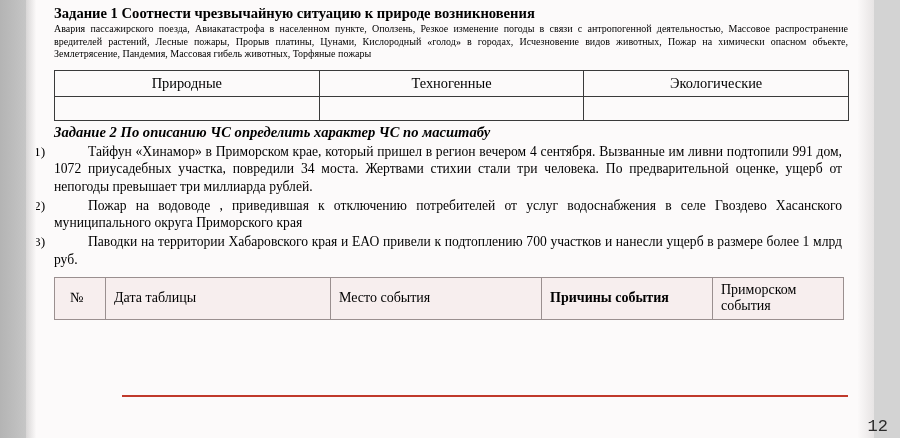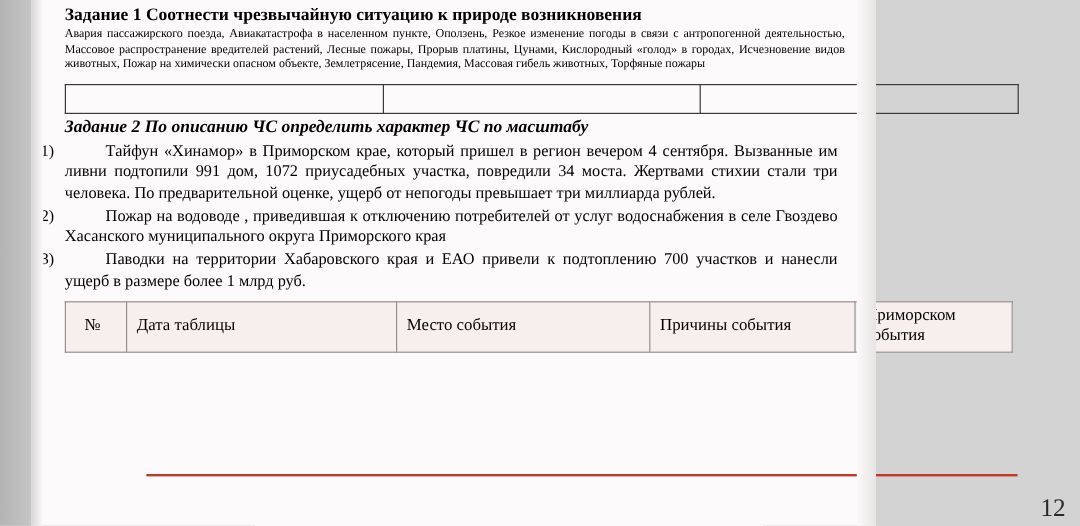--- a/index.html
+++ b/index.html
@@ -18,21 +18,21 @@
     position: relative;
     width: 900px;
     height: 438px;
     background: linear-gradient(90deg, #b4b4b4 0px, #bdbdbd 14px, #c6c6c6 26px, #d3d3d3 40px);
     box-sizing: border-box;
   }
   .sheet {
     position: absolute;
     left: 26px;
     top: 0px;
-    width: 704px;
+    width: 848px;
     height: 438px;
     background: #fcfafa;
     box-sizing: border-box;
     padding: 4px 12px 0 6px;
   }
   .sheet::before {
     content: "";
     position: absolute;
     left: 0; top: 0; bottom: 0;
     width: 10px;
@@ -126,50 +126,55 @@
     font-weight: normal;
     font-size: 14px;
     text-align: left;
     padding: 4px 6px 5px 8px;
     height: 22px;
     background: #f7eeee;
   }
   table.tbl3 th.c0 { width: 44px; text-align: center; padding-left: 0; }
   table.tbl3 th.c1 { width: 210px; }
   table.tbl3 th.c2 { width: 196px; margin-left: 28px; }
-  table.tbl3 th.c3 { width: 156px; }
+  table.tbl3 th.c3 { width: 156px; font-weight: bold; }
   .redline {
     position: absolute;
     left: 96px;
     top: 395px;
     width: 726px;
     height: 2px;
     background: #c0392b;
   }
   .page-number {
     position: absolute;
     right: 12px;
     bottom: 2px;
-    font-size: 21px;
+    font-size: 17px;
     color: #2b2b2b;
-    font-family: Liberation Serif, serif;
+    font-family: Liberation Mono, monospace;
   }
 </style>
 </head>
 <body>
 
 <div class="page">
   <div class="sheet">
 
     <div class="task-title">Задание 1 Соотнести чрезвычайную ситуацию к природе возникновения</div>
 
     <div class="para">Авария пассажирского поезда, Авиакатастрофа в населенном пункте, Оползень, Резкое изменение погоды в связи с антропогенной деятельностью, Массовое распространение вредителей растений, Лесные пожары, Прорыв платины, Цунами, Кислородный «голод» в городах, Исчезновение видов животных, Пожар на химически опасном объекте, Землетрясение, Пандемия, Массовая гибель животных, Торфяные пожары</div>
 
     <table class="grid">
       <tbody>
+          <tr>
+        <td>Природные</td>
+        <td>Техногенные</td>
+        <td>Экологические</td>
+      </tr>
       <tr>
         <td class="empty"></td>
         <td class="empty"></td>
         <td class="empty"></td>
       </tr>
     </tbody>
       </table>
 
     <div class="task2-title">Задание 2 По описанию ЧС определить характер ЧС по масштабу</div>
 

